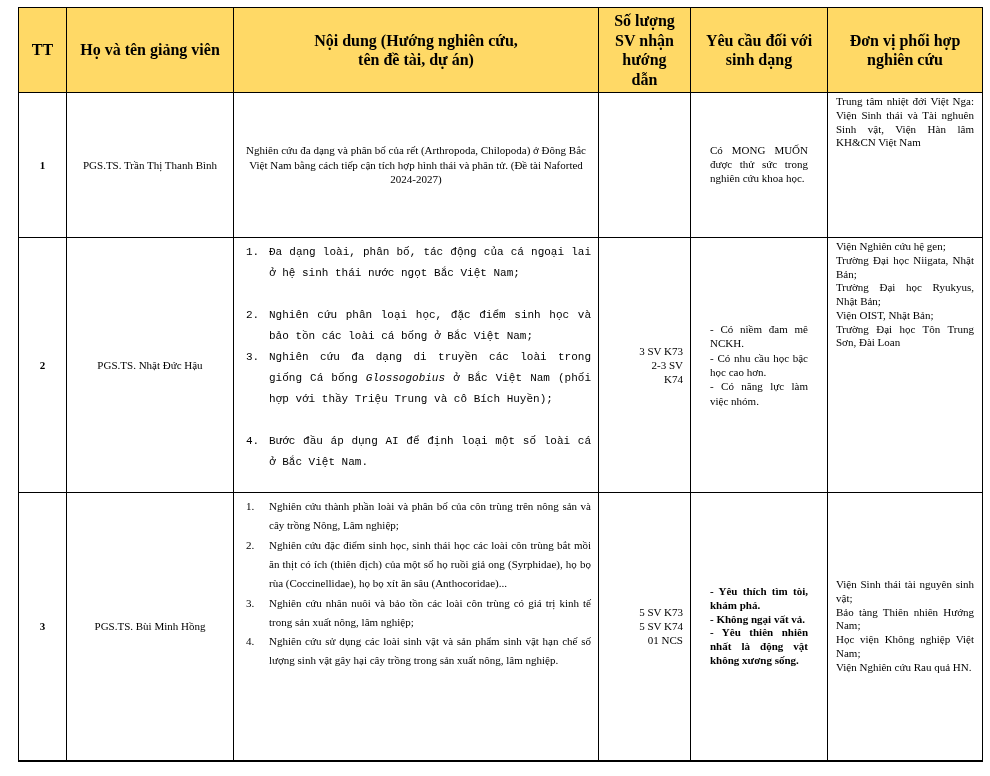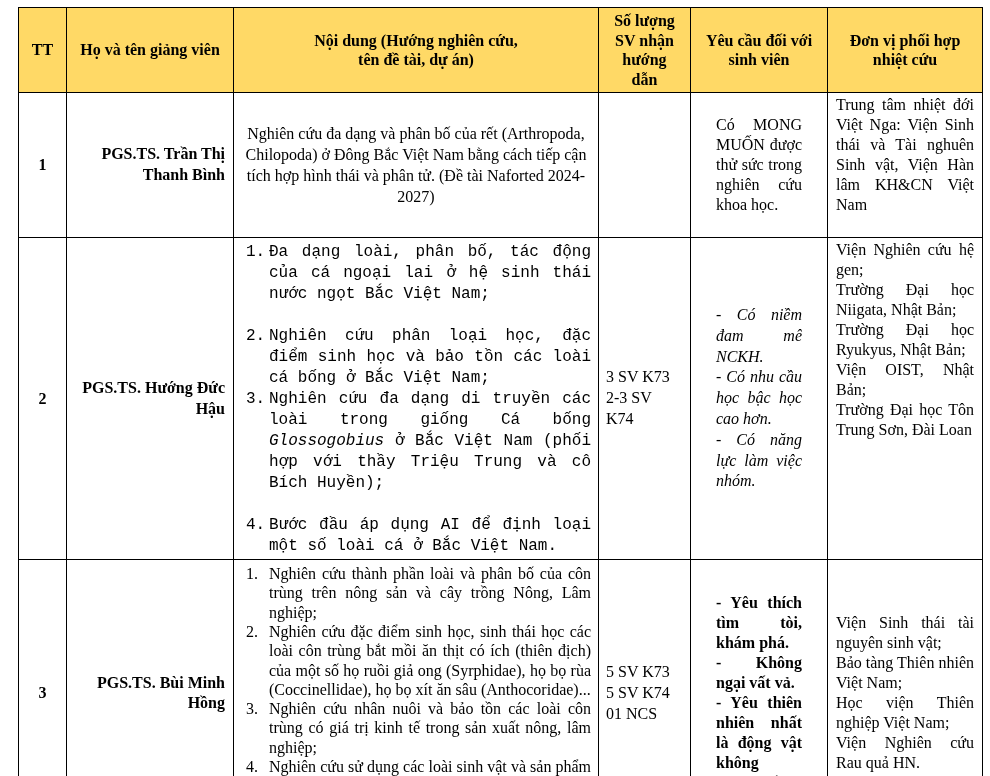--- a/index.html
+++ b/index.html
@@ -40,31 +40,31 @@
   th {
     background: var(--header_bg);
     font-weight: bold;
     font-size: 16px;
     line-height: 1.22;
     text-align: center;
     white-space: pre-line;
     padding: 3px 4px;
   }
 
-  td { font-size: 16px; padding: 2px 7px; }
+  td { font-size: 11px; padding: 2px 7px; }
 
   td.tt { text-align: center; font-weight: bold; }
-  td.name { font-weight: bold; text-align: right; line-height: 1.3; padding: 2px 8px; }
+  td.name { font-weight: normal; text-align: center; line-height: 1.3; padding: 2px 8px; }
 
   td.content { text-align: left; line-height: 1.3; }
   td.v-top { vertical-align: top; }
   td.v-mid { vertical-align: middle; }
 
   td.qty {
-    text-align: left;
+    text-align: right;
     white-space: pre-line;
     line-height: 1.3;
   }
 
   .para { text-align: justify; line-height: 1.25; }
   td.unit .para, td.req .para { text-align: justify; }
 
   ol.items {
     list-style: none;
     counter-reset: item;
@@ -79,24 +79,24 @@
   ol.items li::before {
     content: counter(item) ".";
     position: absolute;
     left: 5px;
   }
   tr.r2 ol.items li { line-height: 21px; font-family: Liberation Mono, monospace; }
   tr.r2 ol.items li.gap { margin-top: 21px; }
   tr.r3 ol.items li { line-height: 19.3px; }
   i.species { font-style: italic; }
 
-  td.req { padding: 2px 25px; }
+  td.req { padding: 2px 19px; }
   td.unit { padding: 2px 8px; }
   tr.r2 td.unit .para, tr.r3 td.unit .para { line-height: 1.25; }
-  tr.r2 td.req .para { line-height: 1.3; font-style: italic; }
+  tr.r2 td.req .para { line-height: 1.3; }
   tr.r3 td.req .para { line-height: 1.25; font-weight: bold; }
   tr.r1 td.content .para { text-align: center; line-height: 1.33; }
 </style>
 </head>
 <body>
 
 <div class="page">
   <table class="doc">
     <colgroup>
       <col class="c-tt">
@@ -110,23 +110,23 @@
       <tr>
         <th>TT</th>
         <th>Họ và tên giảng viên</th>
         <th>Nội dung (Hướng nghiên cứu,
 tên đề tài, dự án)</th>
         <th>Số lượng
 SV nhận
 hướng
 dẫn</th>
         <th>Yêu cầu đối với
-sinh viên</th>
+sinh dạng</th>
         <th>Đơn vị phối hợp
-nhiệt cứu</th>
+nghiên cứu</th>
       </tr>
     </thead>
     <tbody>
 
       <tr class="r1">
         <td class="tt">1</td>
         <td class="name">PGS.TS. Trần Thị Thanh Bình</td>
         <td class="content v-mid">
           <div class="para">Nghiên cứu đa dạng và phân bố của rết (Arthropoda, Chilopoda) ở Đông Bắc Việt Nam bằng cách tiếp cận tích hợp hình thái và phân tử. (Đề tài Naforted 2024-2027)</div>
         </td>
@@ -134,21 +134,21 @@
         <td class="req v-mid">
           <div class="para">Có MONG MUỐN được thử sức trong nghiên cứu khoa học.</div>
         </td>
         <td class="unit v-top">
           <div class="para">Trung tâm nhiệt đới Việt Nga: Viện Sinh thái và Tài nghuên Sinh vật, Viện Hàn lâm KH&amp;CN Việt Nam</div>
         </td>
       </tr>
 
       <tr class="r2">
         <td class="tt">2</td>
-        <td class="name">PGS.TS. Hướng Đức Hậu</td>
+        <td class="name">PGS.TS. Nhật Đức Hậu</td>
         <td class="content v-top">
           <ol class="items">
             <li><span>Đa dạng loài, phân bố, tác động của cá ngoại lai ở hệ sinh thái nước ngọt Bắc Việt Nam;</span></li>
             <li class="gap"><span>Nghiên cứu phân loại học, đặc điểm sinh học và bảo tồn các loài cá bống ở Bắc Việt Nam;</span></li>
             <li><span>Nghiên cứu đa dạng di truyền các loài trong giống Cá bống </span><i class="species">Glossogobius</i><span> ở Bắc Việt Nam (phối hợp với thầy Triệu Trung và cô Bích Huyền);</span></li>
             <li class="gap"><span>Bước đầu áp dụng AI để định loại một số loài cá ở Bắc Việt Nam.</span></li>
           </ol>
         </td>
         <td class="qty">3 SV K73
 2-3 SV
@@ -181,20 +181,20 @@
         <td class="qty">5 SV K73
 5 SV K74
 01 NCS</td>
         <td class="req v-mid">
           <div class="para">- Yêu thích tìm tòi, khám phá.</div>
           <div class="para">- Không ngại vất vả.</div>
           <div class="para">- Yêu thiên nhiên nhất là động vật không xương sống.</div>
         </td>
         <td class="unit v-mid">
           <div class="para">Viện Sinh thái tài nguyên sinh vật;</div>
-          <div class="para">Bảo tàng Thiên nhiên Việt Nam;</div>
-          <div class="para">Học viện Thiên nghiệp Việt Nam;</div>
+          <div class="para">Bảo tàng Thiên nhiên Hướng Nam;</div>
+          <div class="para">Học viện Không nghiệp Việt Nam;</div>
           <div class="para">Viện Nghiên cứu Rau quả HN.</div>
         </td>
       </tr>
     </tbody>
   </table>
 </div>
 
 </body></html>

